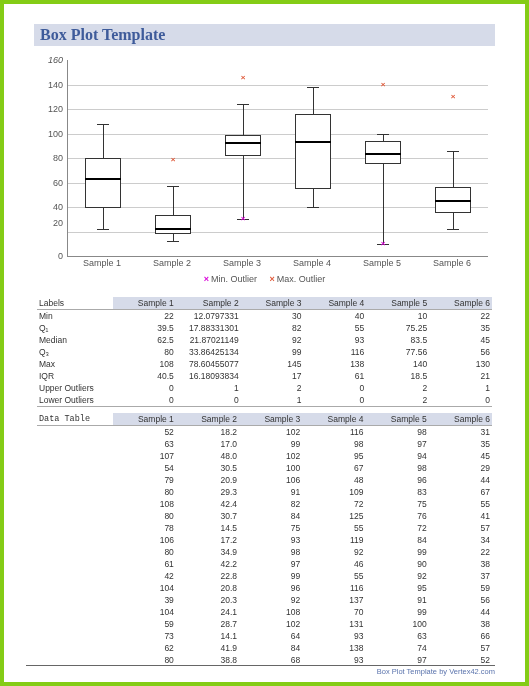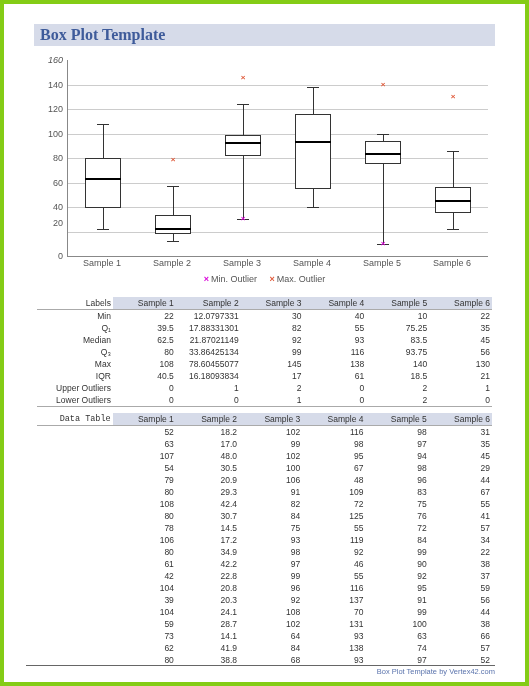--- a/index.html
+++ b/index.html
@@ -144,21 +144,21 @@
     margin: 0 auto 6px auto;
     font-size: 8.5px;
     color: #333;
   }
   table.datatab th, table.datatab td {
     padding: 0 2px;
     height: 12px;
     white-space: nowrap;
   }
   table.datatab th.rowhdr {
-    text-align: right;
+    text-align: left;
     font-weight: normal;
     width: 75px;
   }
   table.datatab td.num {
     text-align: right;
     width: 63px;
   }
   .stats-hdr th, .stats-hdr td {
     background: #d6dbe9;
     border-bottom: 1px solid #aaa;
@@ -313,21 +313,21 @@
             <td class="num">93</td>
             <td class="num">83.5</td>
             <td class="num">45</td>
           </tr>
           <tr>
             <th class="rowhdr">Q₃</th>
             <td class="num">80</td>
             <td class="num">33.86425134</td>
             <td class="num">99</td>
             <td class="num">116</td>
-            <td class="num">93.75</td>
+            <td class="num">77.56</td>
             <td class="num">56</td>
           </tr>
           <tr>
             <th class="rowhdr">Max</th>
             <td class="num">108</td>
             <td class="num">78.60455077</td>
             <td class="num">145</td>
             <td class="num">138</td>
             <td class="num">140</td>
             <td class="num">130</td>

